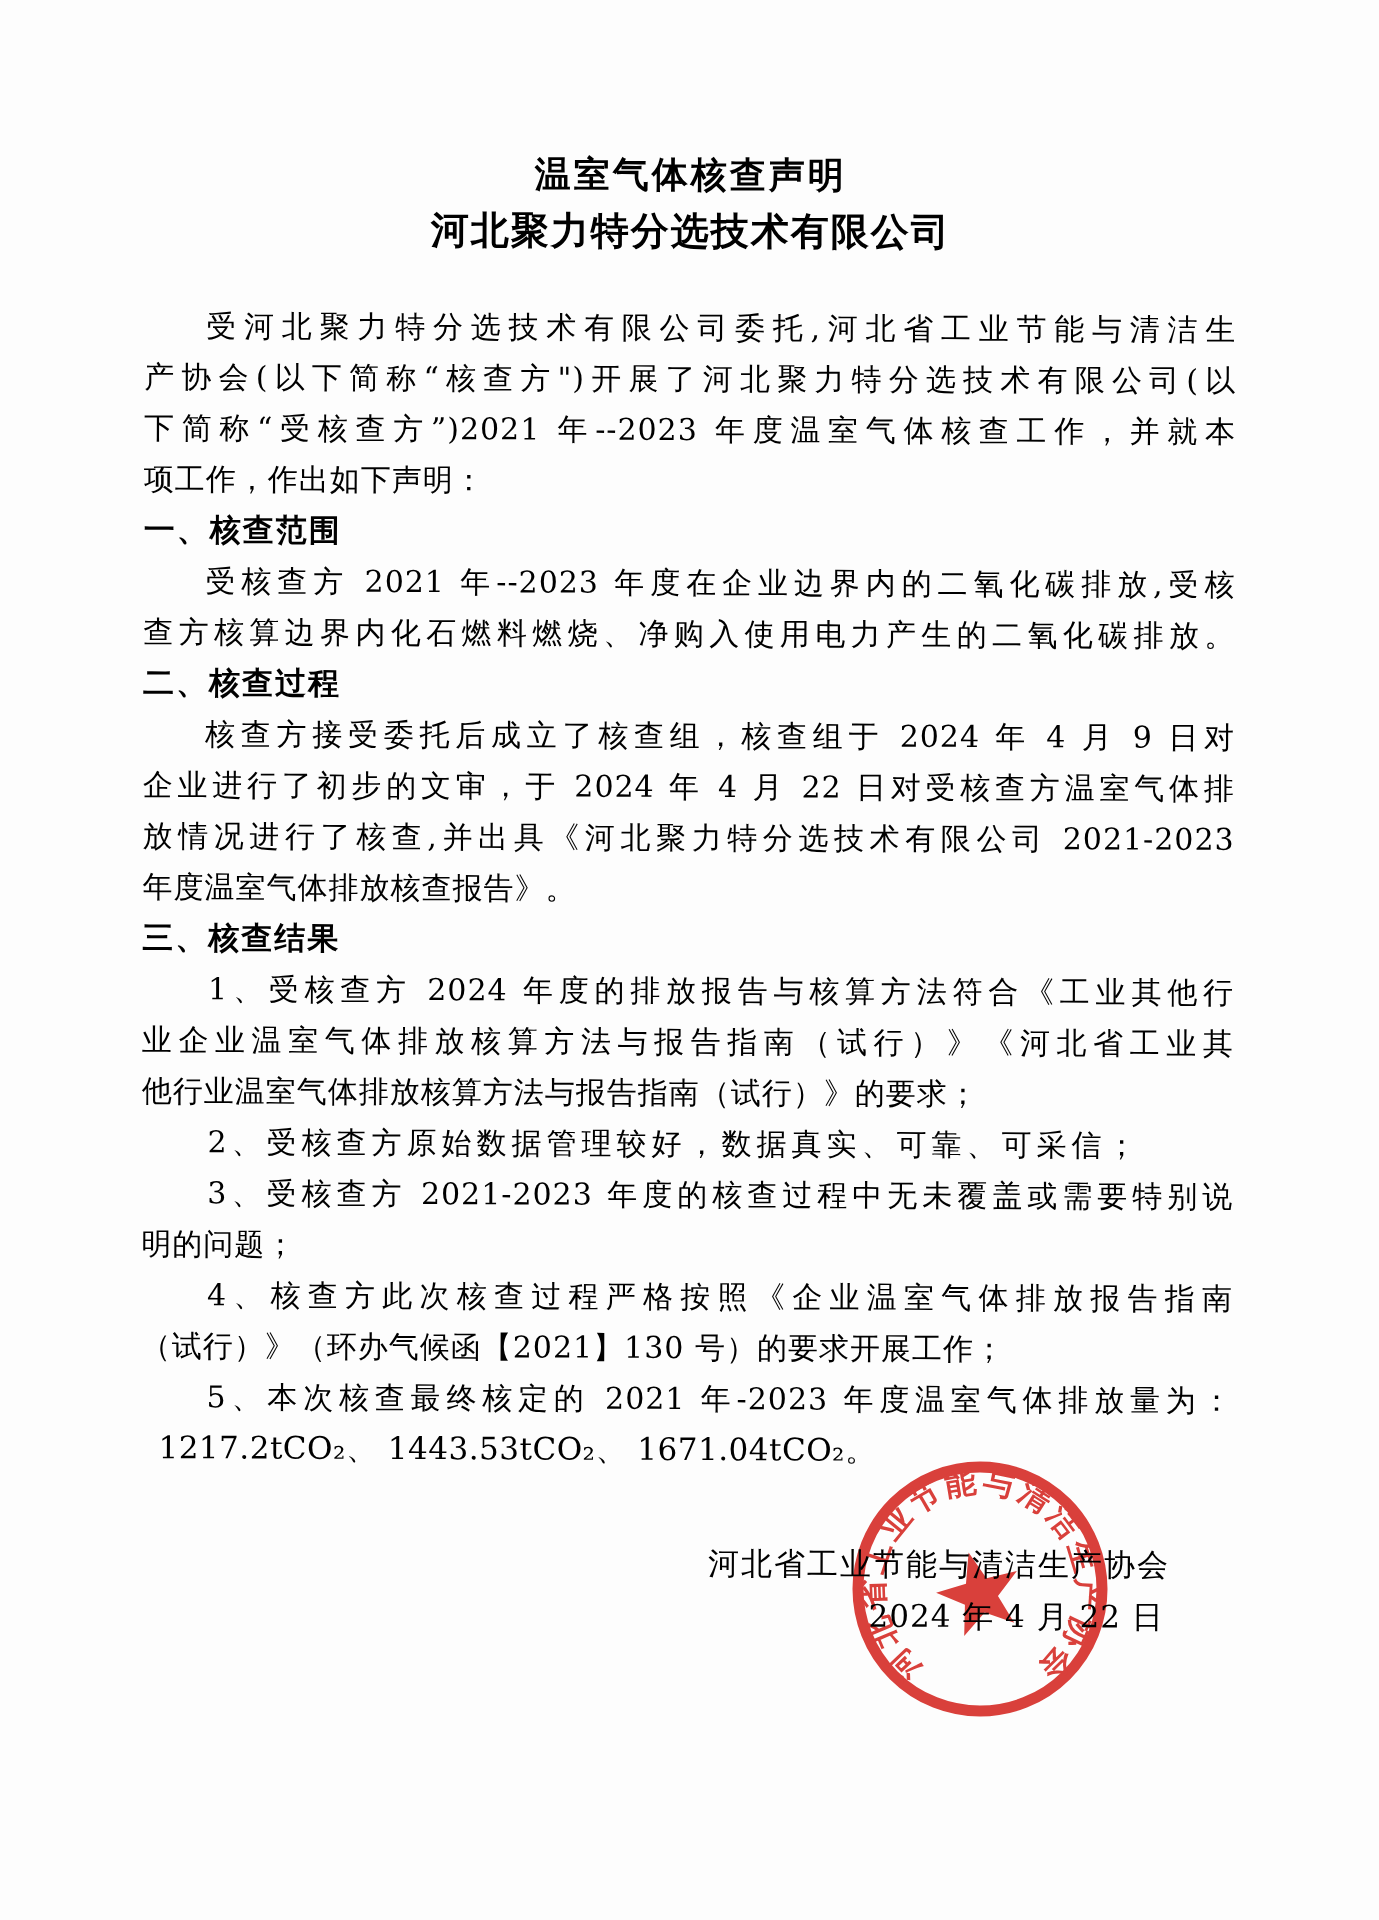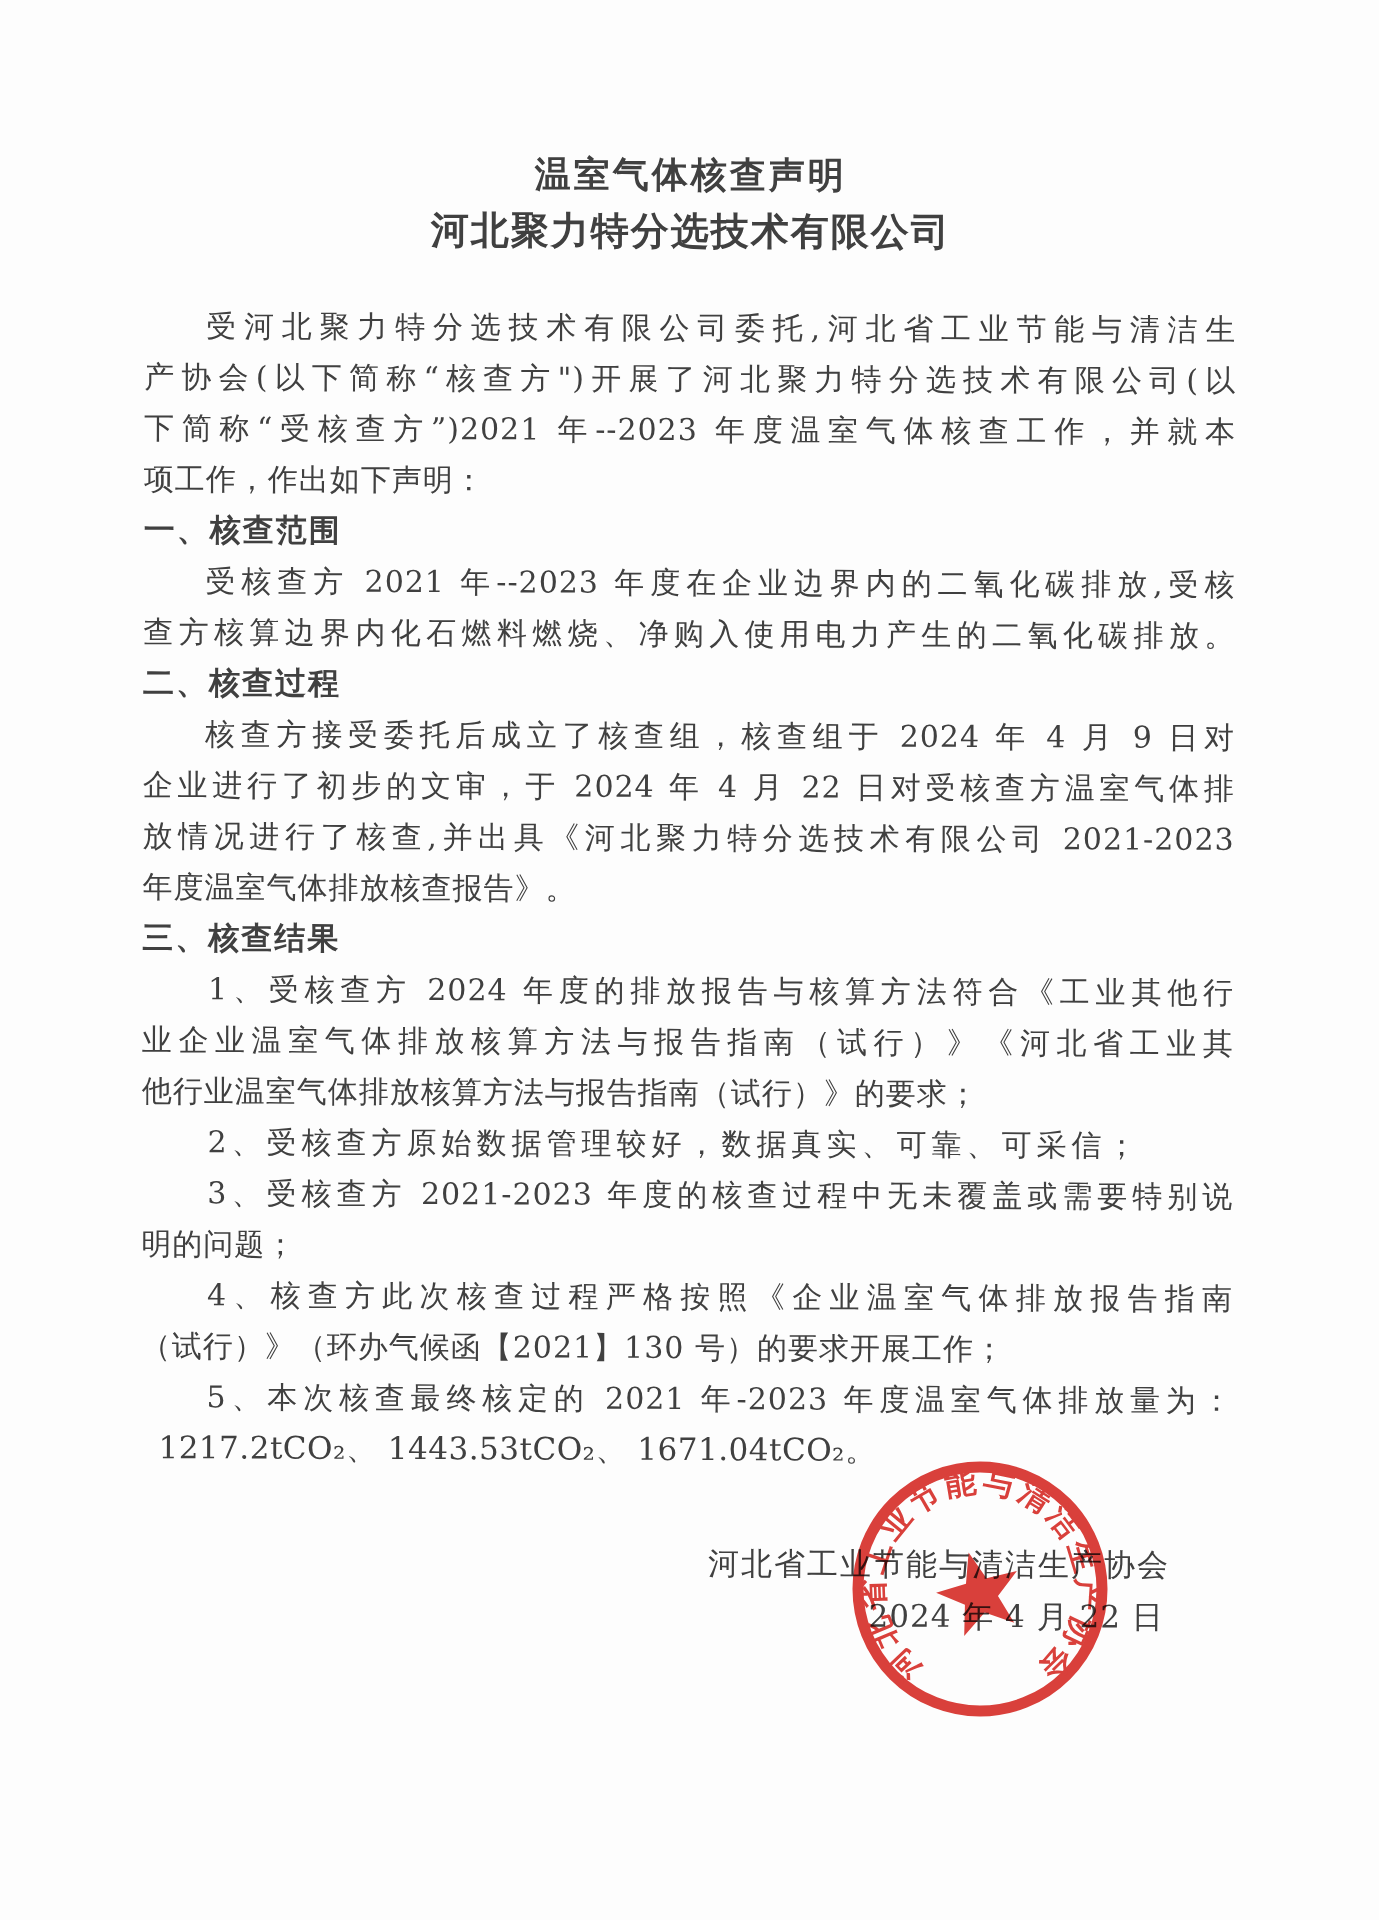--- a/index.html
+++ b/index.html
@@ -1,21 +1,21 @@
 <!DOCTYPE html>
 <html><head>
 <meta charset="utf-8">
 <style>
   html,body { margin:0; padding:0; background:#e9e9e9; }
   .page {
     position:relative;
     width:1379px; height:1920px;
     margin:0 auto;
     background:#fdfdfd;
-    color:#404040;
+    color:#000000;
     font-family:"DejaVu Serif", serif;
     overflow:hidden;
   }
   .content {
     position:absolute;
     left:145px; top:148px;
     width:1092px;
     transform:rotate(0.2deg);
     transform-origin:50% 0;
   }

